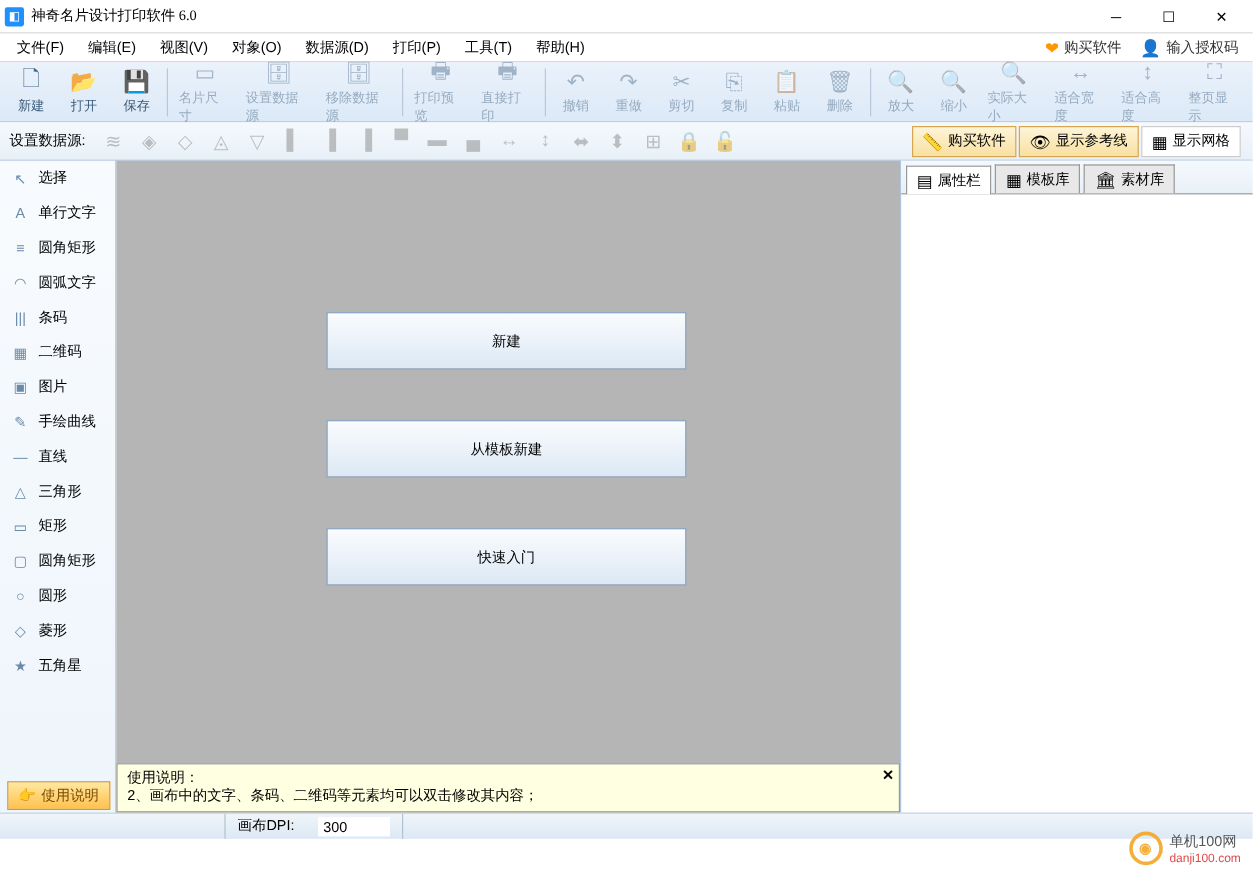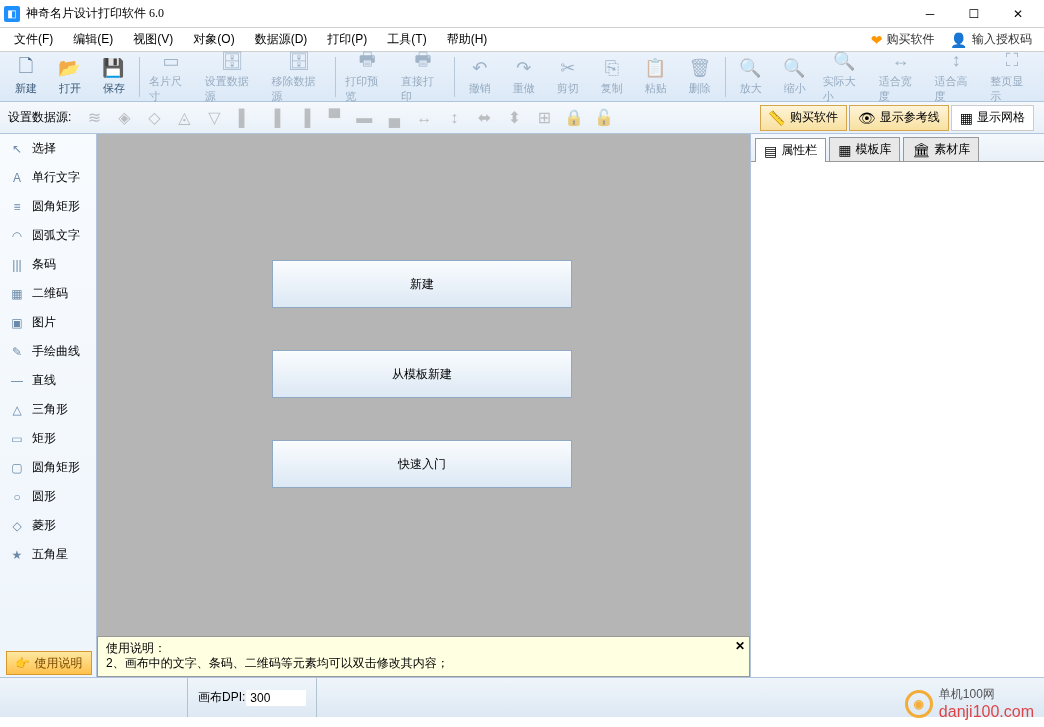--- a/index.html
+++ b/index.html
@@ -60,29 +60,29 @@
 
 
 .right-panel { width: 294px; background: #fff; border-left: 1px solid #b0c4de; }
 .rtabs { height: 28px; display: flex; align-items: flex-end; padding: 0 4px; border-bottom: 1px solid #999; background: linear-gradient(#f5f9fd, #e8f0f8); }
 .rtab { height: 24px; display: flex; align-items: center; padding: 0 8px; border: 1px solid #999; border-bottom: none; margin-right: 3px; cursor: pointer; background: #fff; }
 .rtab.active { background: #fff; font-weight: normal; position: relative; top: 1px; }
 .rtab:not(.active) { background: #e8e8e8; }
 .rtab .ricon { margin-right: 4px; font-size: 14px; }
 
 
-.statusbar { height: 40px; background: linear-gradient(#f0f5fa, #dce8f4); border-top: 1px solid #b0c4de; display: flex; align-items: center; padding: 0 8px; }
+.statusbar { height: 22px; background: linear-gradient(#f0f5fa, #dce8f4); border-top: 1px solid #b0c4de; display: flex; align-items: center; padding: 0 8px; }
 .status-seg { padding: 0 10px; border-right: 1px solid #b0c4d0; height: 100%; display: flex; align-items: center; }
-.dpi-input { border: none; background: #fff; width: 60px; padding: 1px 4px; margin-left: 1px; }
+.dpi-input { border: none; background: #fff; width: 60px; padding: 1px 4px; margin-left: 20px; }
 
 
 .watermark { position: absolute; bottom: 6px; right: 10px; display: flex; align-items: center; opacity: 0.9; }
 .wm-logo { width: 28px; height: 28px; border-radius: 50%; border: 3px solid #f5a623; display: flex; align-items: center; justify-content: center; color: #f5a623; font-weight: bold; margin-right: 6px; }
 .wm-text { font-size: 14px; color: #444; }
-.wm-text .red { color: #d33; font-size: 16px; }
+.wm-text .red { color: #d33; font-size: 10px; }
 </style>
 </head>
 <body>
 
 <div class="titlebar">
   <div class="app-icon">◧</div>
   <div class="title">神奇名片设计打印软件 6.0</div>
   <div class="win-btns">
     <div class="win-btn">─</div>
     <div class="win-btn">☐</div>

